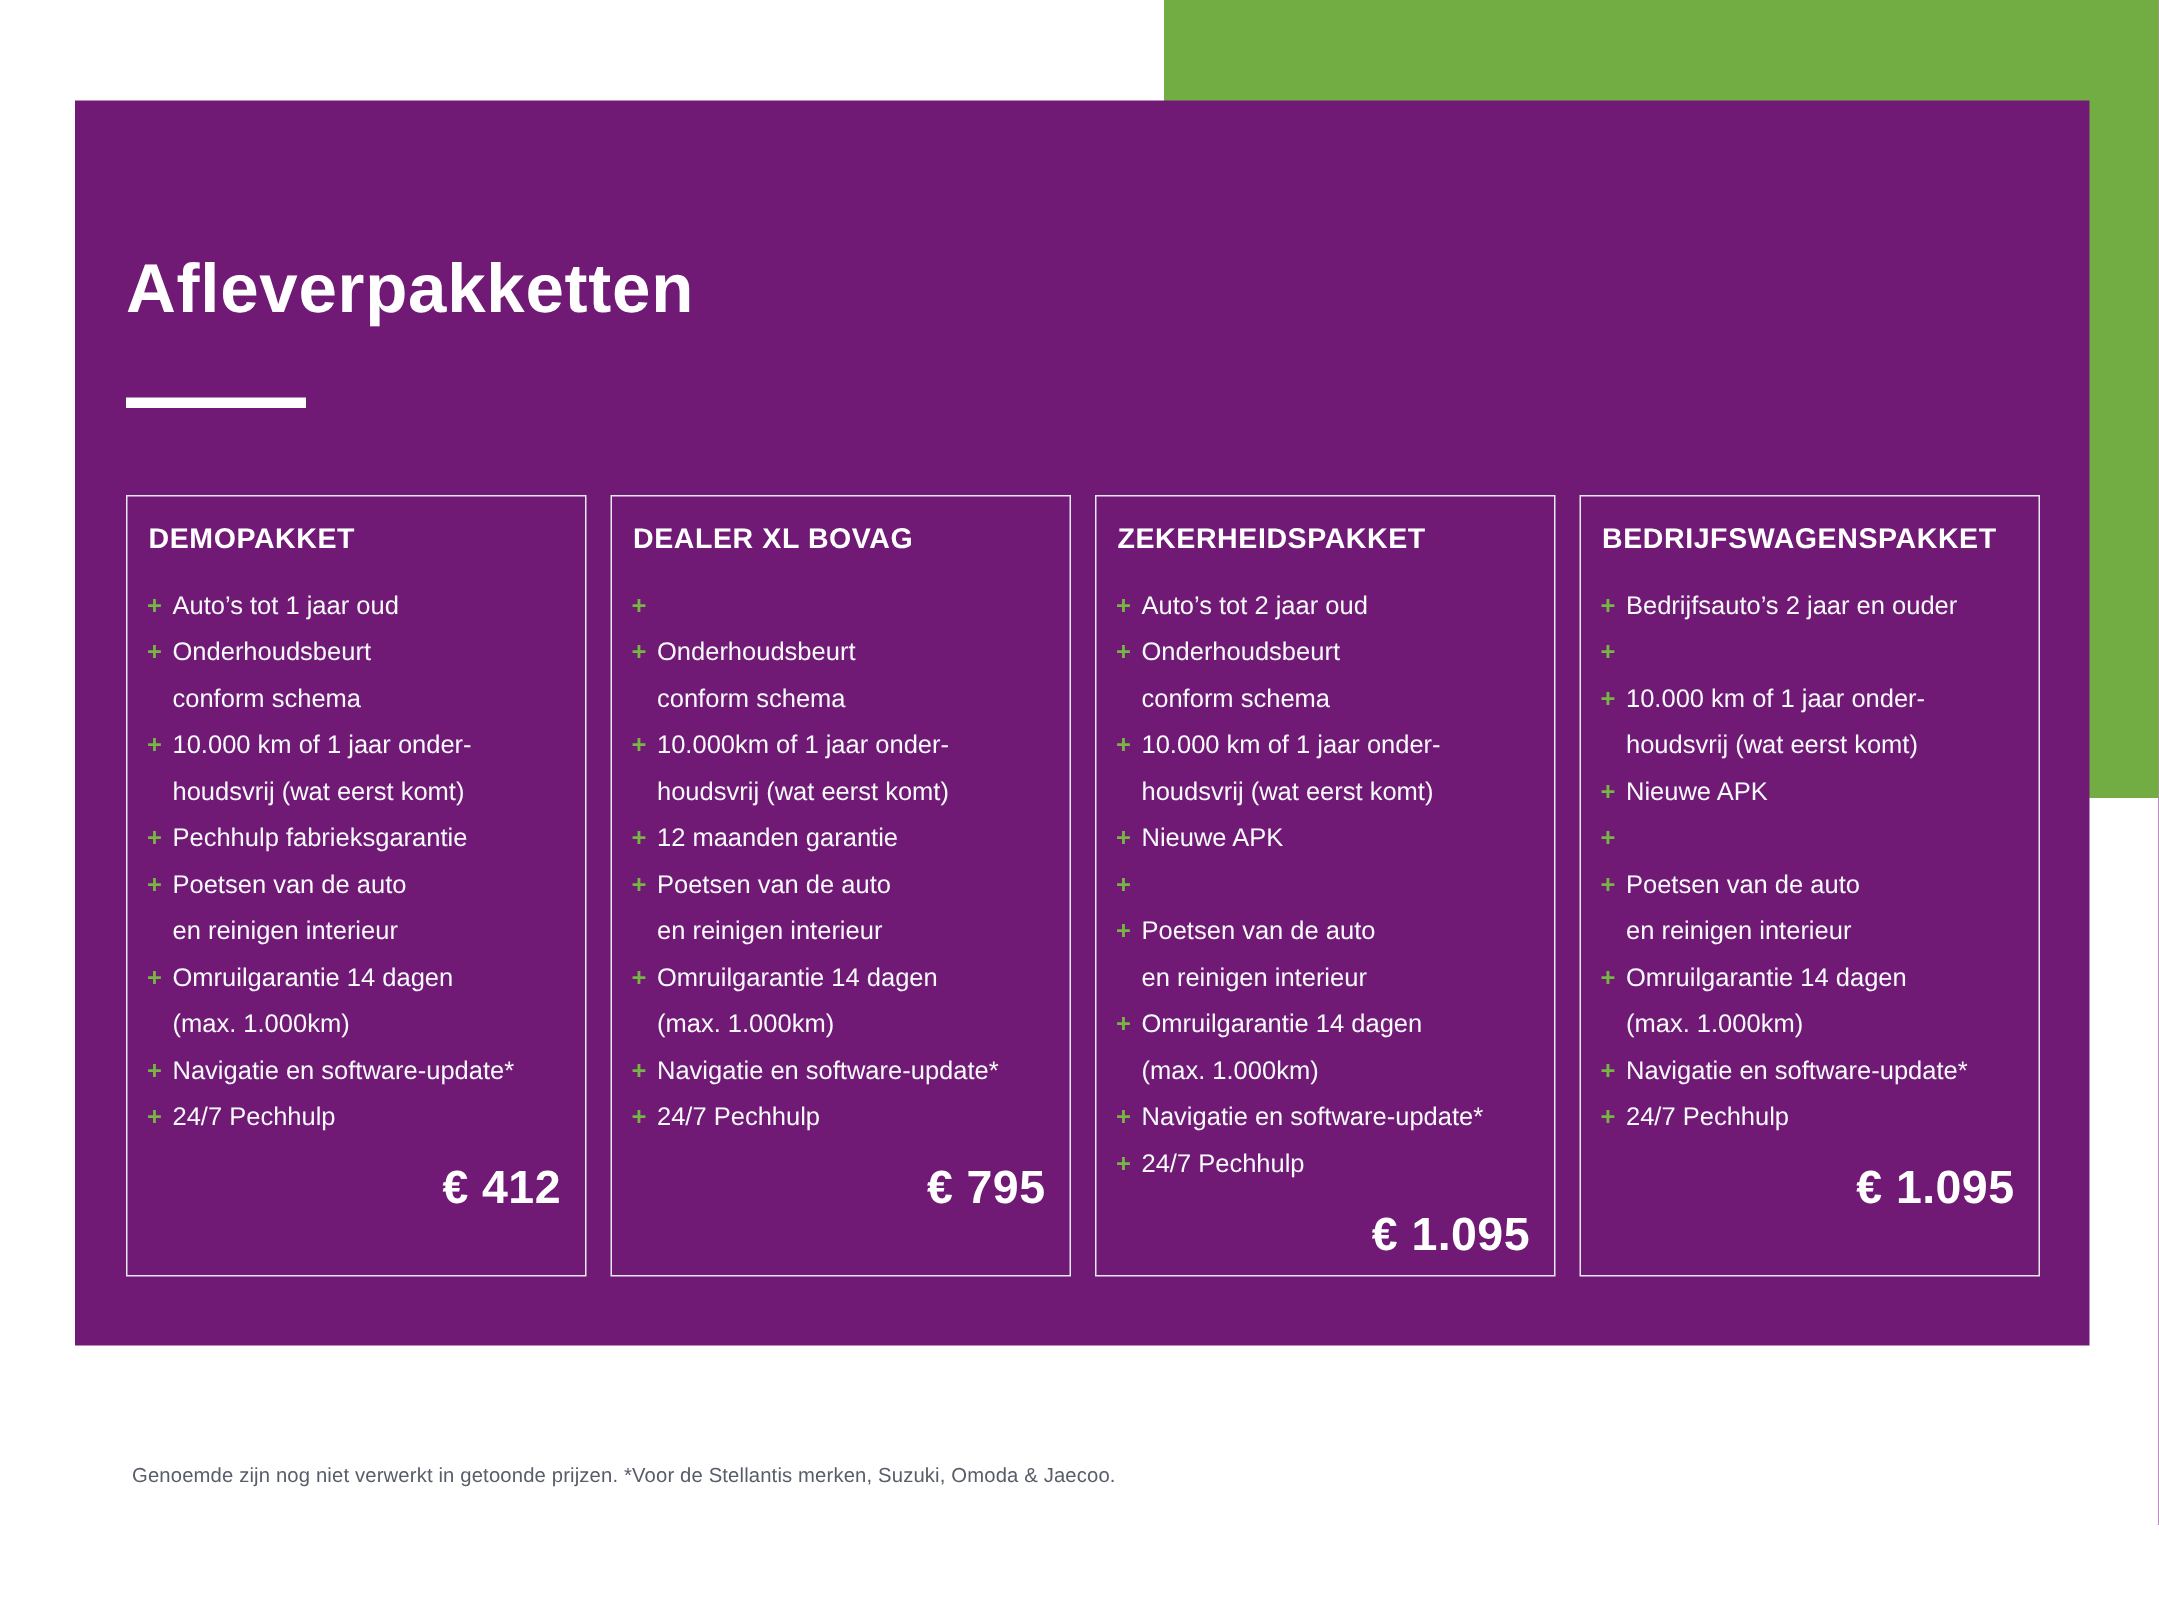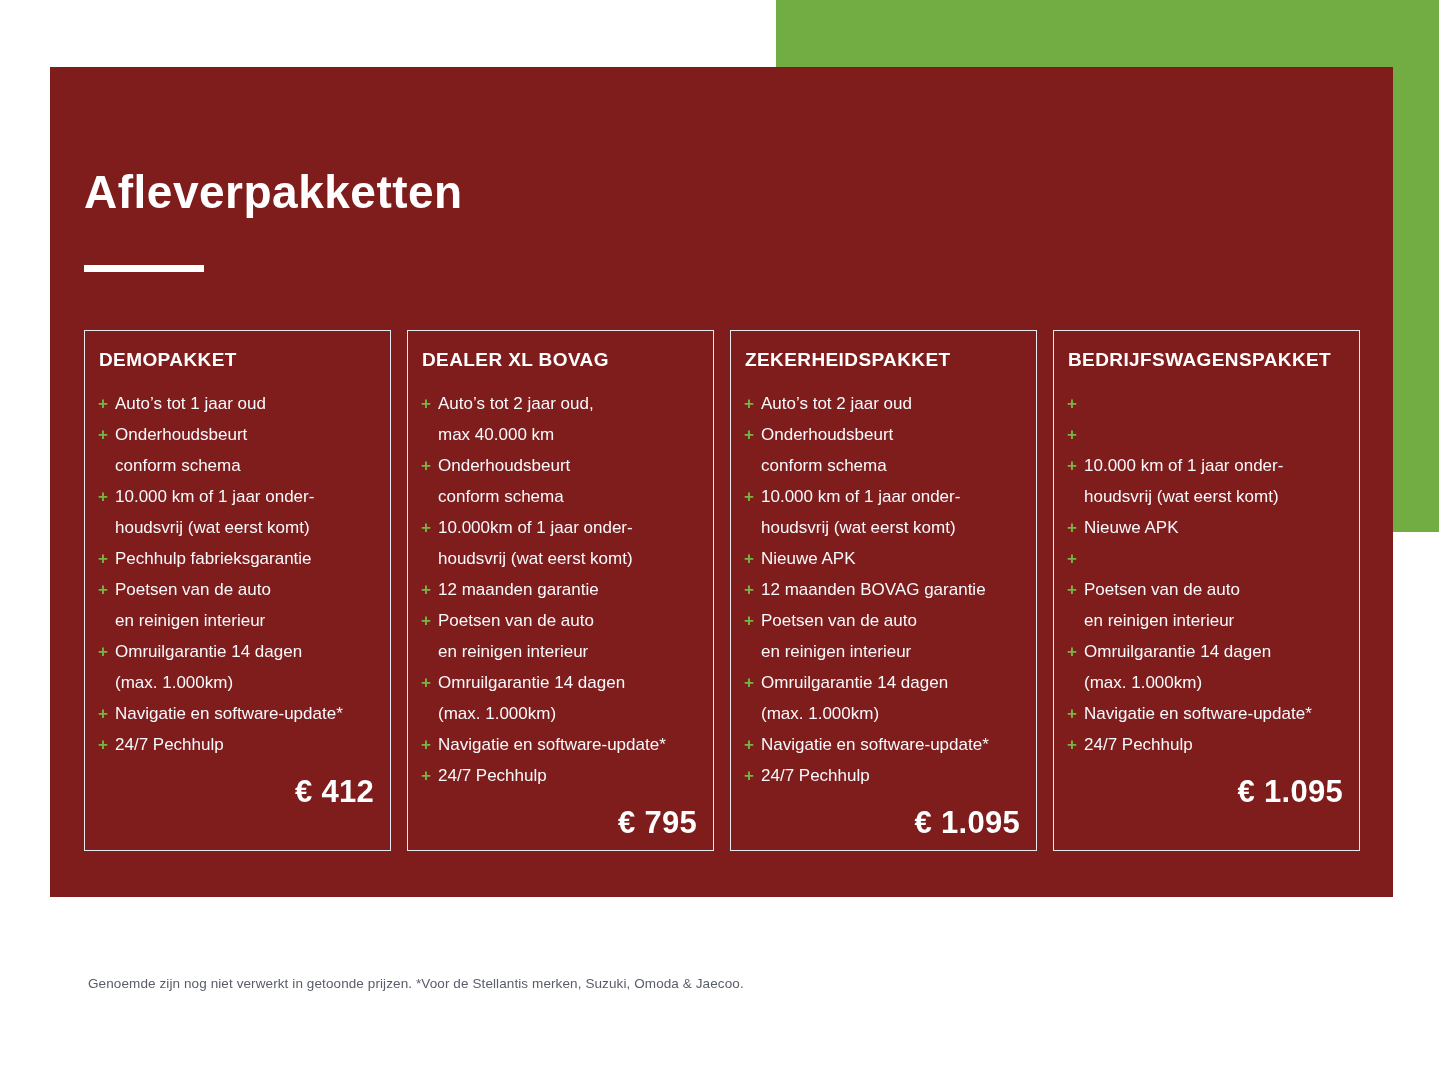--- a/index.html
+++ b/index.html
@@ -13,21 +13,21 @@
   .green-rect {
     position: absolute;
     left: 776px; top: 0;
     width: 663px; height: 532px;
     background: #72AD44;
   }
   .panel {
     position: absolute;
     left: 50px; top: 67px;
     width: 1343px; height: 830px;
-    background: #7f1d1d;
+    background: #701a75;
   }
   .page-title {
     position: absolute;
     left: 34px; top: 98px;
     font-size: 46px;
     font-weight: 700;
     color: #ffffff;
     letter-spacing: 0.5px;
   }
   .title-underline {
@@ -145,22 +145,20 @@
           </div>
       </div>
       <div class="card-price">€ 412</div>
     </div>
 
     <div class="card">
       <div class="card-title">DEALER XL BOVAG</div>
       <div class="card-items">
         <div class="item">
             <span class="plus">+</span>
-            <span class="item-text">Auto’s tot 2 jaar oud,
-max 40.000 km</span>
           </div>
         <div class="item">
             <span class="plus">+</span>
             <span class="item-text">Onderhoudsbeurt
 conform schema</span>
           </div>
         <div class="item">
             <span class="plus">+</span>
             <span class="item-text">10.000km of 1 jaar onder-
 houdsvrij (wat eerst komt)</span>
@@ -207,21 +205,20 @@
             <span class="plus">+</span>
             <span class="item-text">10.000 km of 1 jaar onder-
 houdsvrij (wat eerst komt)</span>
           </div>
         <div class="item">
             <span class="plus">+</span>
             <span class="item-text">Nieuwe APK</span>
           </div>
         <div class="item">
             <span class="plus">+</span>
-            <span class="item-text">12 maanden BOVAG garantie</span>
           </div>
         <div class="item">
             <span class="plus">+</span>
             <span class="item-text">Poetsen van de auto
 en reinigen interieur</span>
           </div>
         <div class="item">
             <span class="plus">+</span>
             <span class="item-text">Omruilgarantie 14 dagen
 (max. 1.000km)</span>
@@ -236,20 +233,21 @@
           </div>
       </div>
       <div class="card-price">€ 1.095</div>
     </div>
 
     <div class="card">
       <div class="card-title">BEDRIJFSWAGENSPAKKET</div>
       <div class="card-items">
         <div class="item">
             <span class="plus">+</span>
+            <span class="item-text">Bedrijfsauto’s 2 jaar en ouder</span>
           </div>
         <div class="item">
             <span class="plus">+</span>
           </div>
         <div class="item">
             <span class="plus">+</span>
             <span class="item-text">10.000 km of 1 jaar onder-
 houdsvrij (wat eerst komt)</span>
           </div>
         <div class="item">

